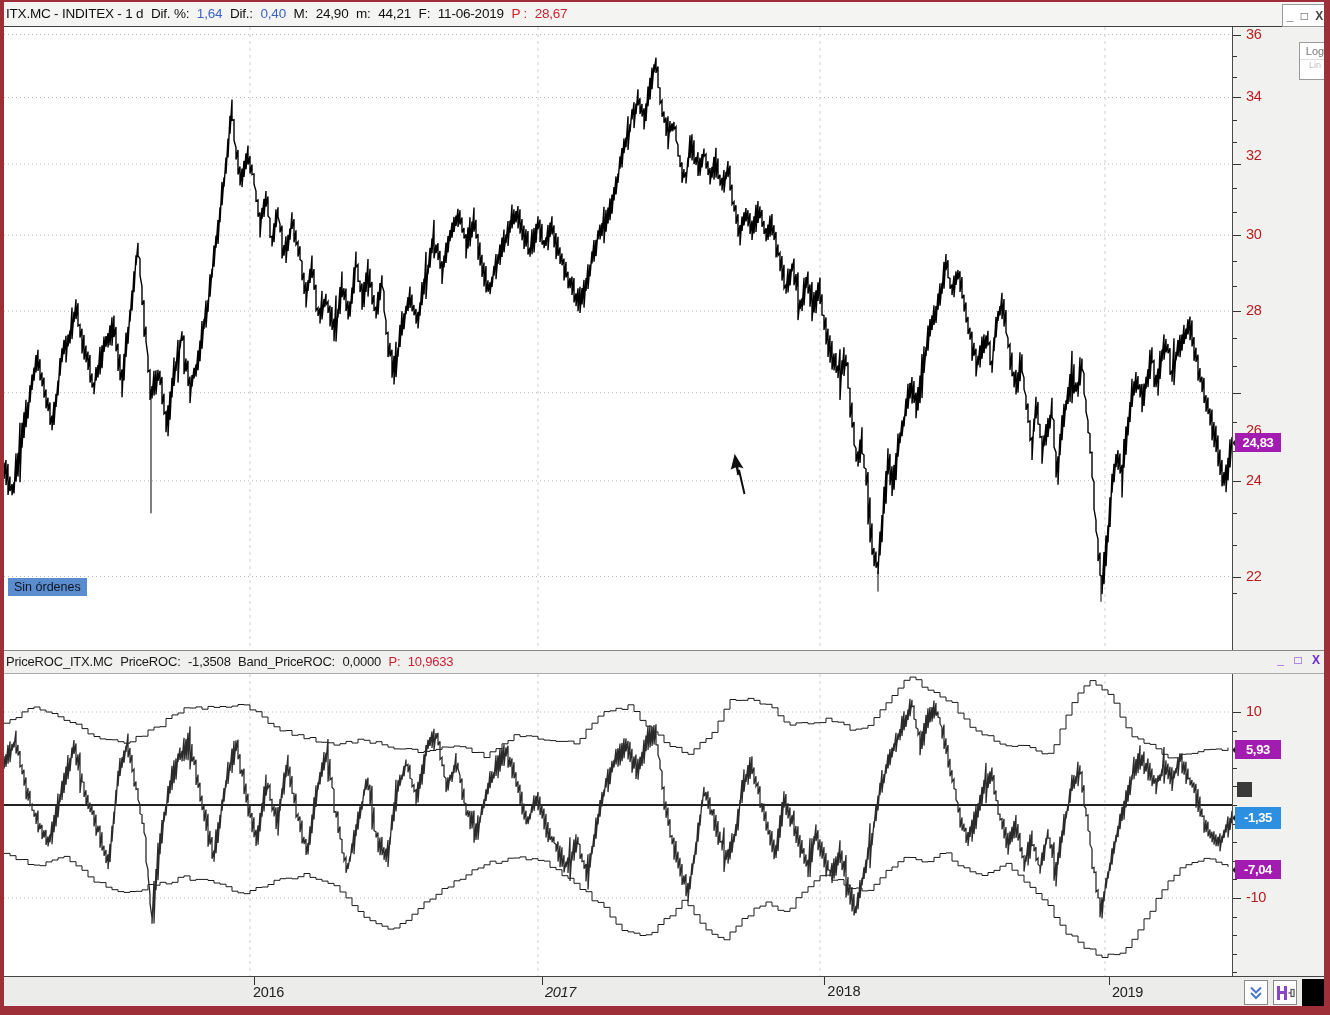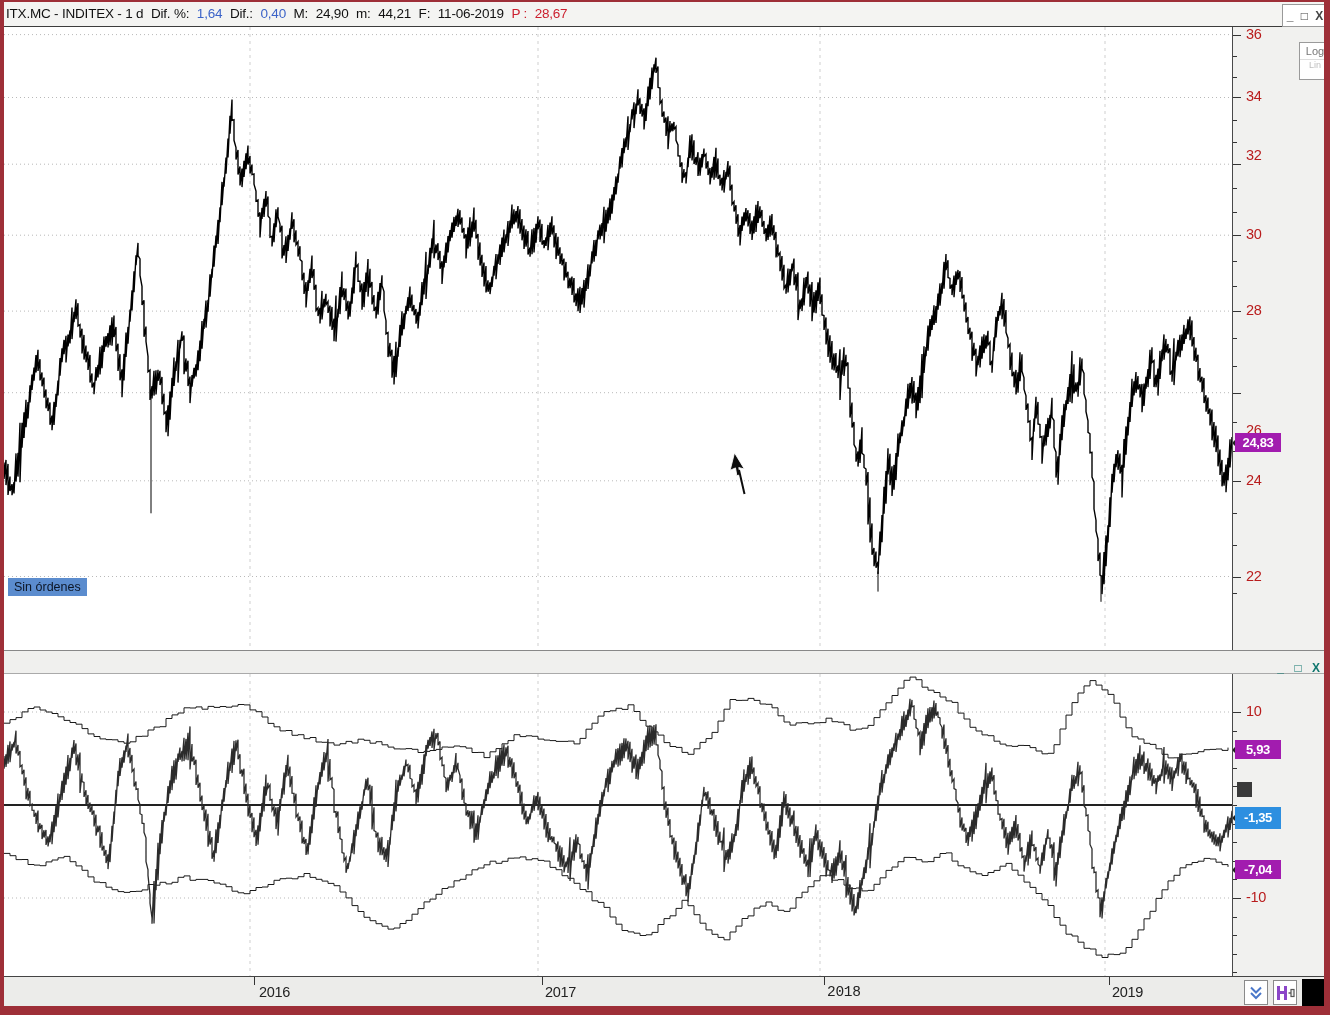--- a/index.html
+++ b/index.html
@@ -40,21 +40,21 @@
   .log-btn .row1{display:block;margin-top:2px;}
   .log-btn .row2{display:block;font-size:9px;color:#c0c0c0;border-top:1px solid #ddd;margin-top:2px;}
   .sin-ordenes{position:absolute;left:4px;top:551px;background:#5b8cce;color:#0c1626;
     font-size:12.5px;padding:2px 6px;z-index:2;}
   .cursor{position:absolute;left:724px;top:426px;z-index:5;pointer-events:none;}
   
   .roc-header{position:absolute;left:0;top:648px;width:1320px;height:24px;background:#f0f0ee;
     border-top:1px solid #888;border-bottom:1px solid #aaa;box-sizing:border-box;}
   .roc-header .hdr-text{position:absolute;left:2px;top:3px;font-size:13px;color:#1a1a1a;white-space:nowrap;letter-spacing:-0.2px;}
   .roc-header .hdr-text span{margin-right:4px;}
-  .mini-controls{position:absolute;right:4px;top:2px;font-size:12px;font-weight:bold;color:#0f766e;margin-top:8px;}
+  .mini-controls{position:absolute;right:4px;top:2px;font-size:12px;font-weight:bold;color:#6d28d9;}
   .mini-controls span{margin-left:7px;cursor:default;}
   
   .bottombar{position:absolute;left:0;top:974px;width:1320px;height:30px;background:#ececea;
     border-top:1px solid #444;box-sizing:border-box;}
   .year-tick{position:absolute;top:0;width:1px;height:8px;background:#333;}
   .year-label{position:absolute;top:7px;font-size:14.5px;color:#222;letter-spacing:-0.3px;}
   .toolbar{position:absolute;right:0;top:2px;display:flex;gap:5px;align-items:center;}
   .tb-btn{width:24px;height:25px;background:#fff;border:1px solid #8a8a8a;padding:0;
     display:flex;align-items:center;justify-content:center;cursor:pointer;}
   .black-swatch{width:20px;height:25px;background:#000;border:1px solid #000;cursor:pointer;}
@@ -155,20 +155,29 @@
     <div class="sin-ordenes">Sin órdenes</div>
     <svg class="cursor" width="26" height="48" viewBox="0 0 26 48">
       <g transform="rotate(14 7 2)">
         <polygon points="6,0 6,18 10.6,14.4 13.8,21.6 16.9,20 13.7,13.3 19.4,13.3" fill="#0d0d0d" stroke="#ffffff" stroke-width="0.8"></polygon>
       </g>
       <line x1="11" y1="17" x2="16.5" y2="41" stroke="#0d0d0d" stroke-width="2"></line>
     </svg>
   </div>
 
   <div class="roc-header">
+    <div class="hdr-text">
+      <span>PriceROC_ITX.MC</span>
+      <span>PriceROC:</span>
+      <span>-1,3508</span>
+      <span>Band_PriceROC:</span>
+      <span>0,0000</span>
+      <span class="v-red">P:</span>
+      <span class="v-red">10,9633</span>
+    </div>
     <div class="mini-controls">
       <span>_</span>
       <span>□</span>
       <span>X</span>
     </div>
   </div>
 
   <div class="panel roc-panel">
     <svg id="rocSvg" class="plot" width="1228" height="302">
         <line x1="0" y1="38.0" x2="1228" y2="38.0" class="grid-h"></line>
@@ -222,22 +231,22 @@
           <rect x="2" y="7" width="10" height="3" fill="#8b46c8"></rect>
           <g>
             <line x1="13.5" y1="9" x2="17" y2="9" stroke="#555" stroke-width="1.4"></line>
             <rect x="16" y="5.5" width="3" height="7" fill="#f0f0f0" stroke="#555" stroke-width="1.2"></rect>
           </g>
         </svg>
       </button>
       <div class="black-swatch"></div>
     </div>
   <div class="year-tick" style="left: 250px;"></div>
-      <div class="year-label" style="left: 255px;">2016</div>
+      <div class="year-label" style="left: 249px;">2016</div>
       <div class="year-tick" style="left: 538px;"></div>
-      <div class="year-label" style="left: 541px;">2017</div>
+      <div class="year-label" style="left: 541px; font-style: italic;">2017</div>
       <div class="year-tick" style="left: 820px;"></div>
       <div class="year-label" style="left: 823px; font-family: Liberation Mono, monospace;">2018</div>
       <div class="year-tick" style="left: 1105px;"></div>
       <div class="year-label" style="left: 1108px;">2019</div>
     </div>
 
 </div>
 
 </body></html>

